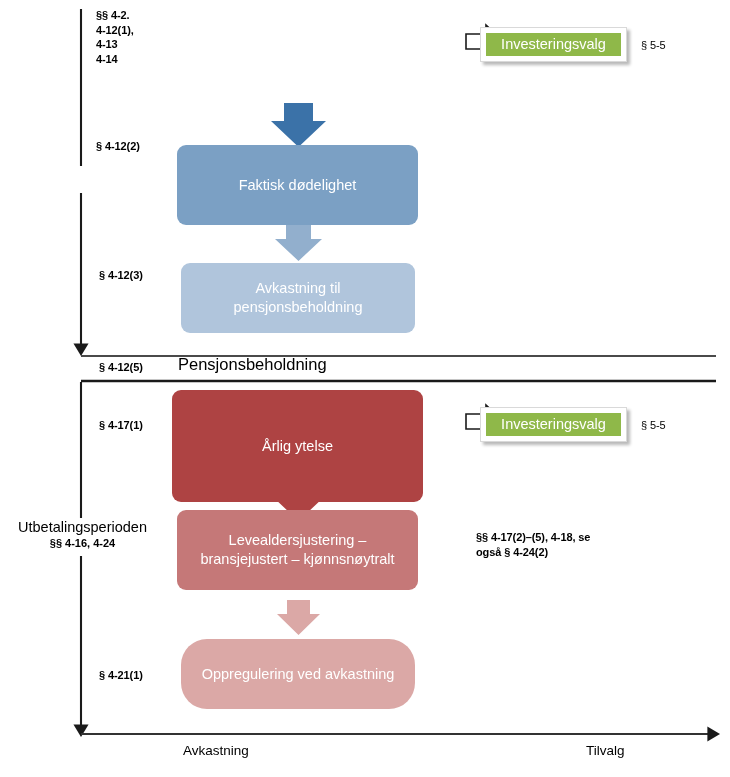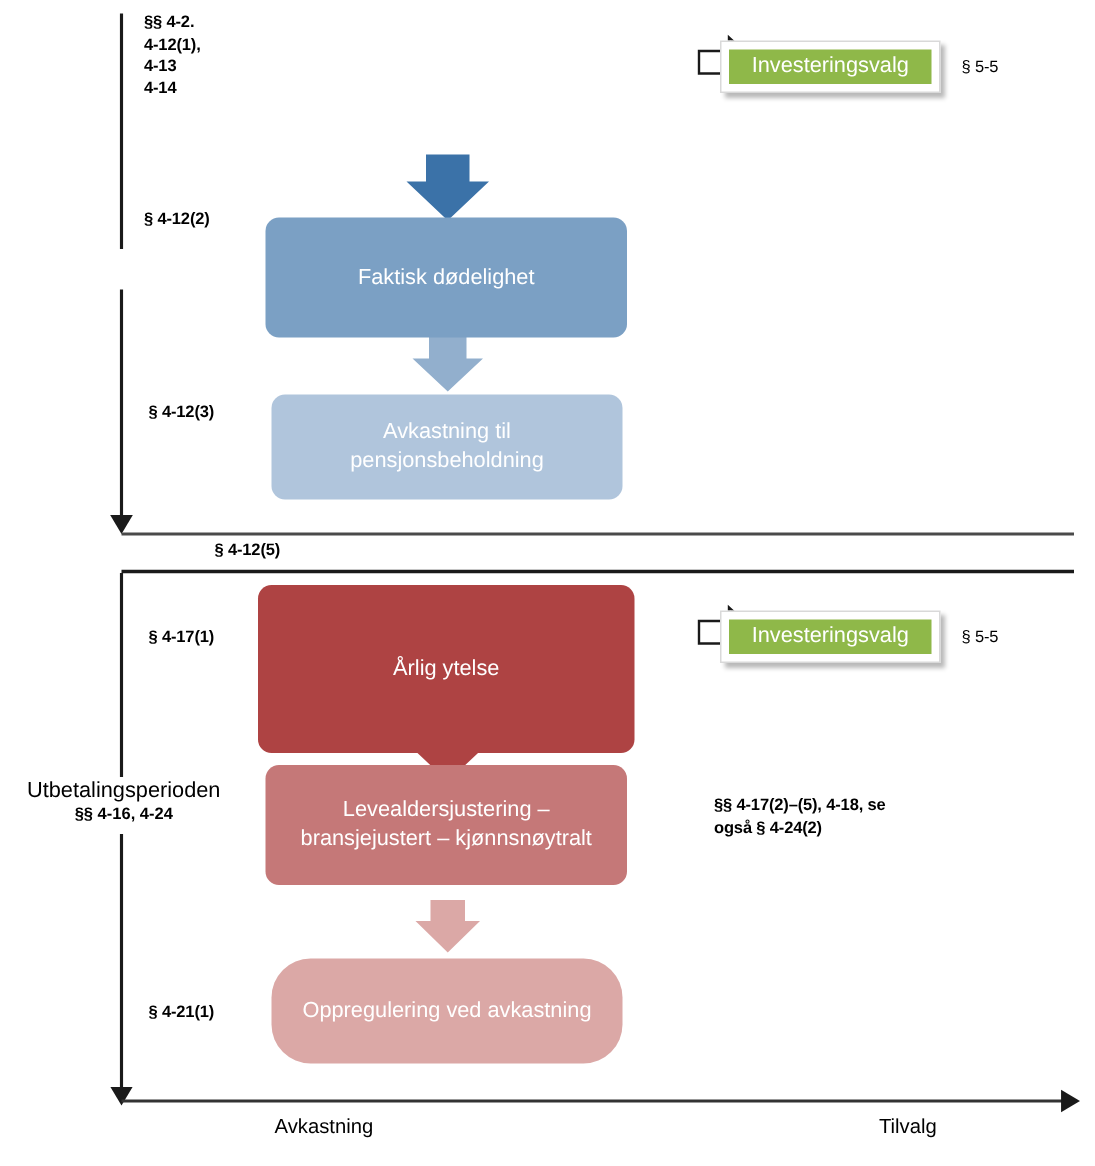--- a/index.html
+++ b/index.html
@@ -182,22 +182,23 @@
   <div class="pbox blue2" style="left:177px; top:145px; width:241px; height:80px;">
     <span style="white-space:pre-line;">Faktisk dødelighet</span>
   </div>
 
   <div class="stat" style="left:99px; top:268px;">§ 4-12(3)</div>
 
   <div class="pbox blue3" style="left:181px; top:263px; width:234px; height:70px;">
     <span style="white-space:pre-line;">Avkastning til pensjonsbeholdning</span>
   </div>
 
-  <div class="stat" style="left:99px; top:360px;margin-left:44px;">§ 4-12(5)</div>
-
+  <div class="stat" style="left:99px; top:360px;">§ 4-12(5)</div>
+
+  <div class="sectiontitle" style="left:178px; top:355px;">Pensjonsbeholdning</div>
 
   <div class="stat" style="left:99px; top:418px;">§ 4-17(1)</div>
 
   <div class="pbox red1" style="left:172px; top:390px; width:251px; height:112px;">
     <span style="white-space:pre-line;">Årlig ytelse</span>
   </div>
 
   <div class="greenwrap" style="left:480px; top:407px; width:147px; height:35px;">
     <div class="greenbox">
       <span>Investeringsvalg</span>

